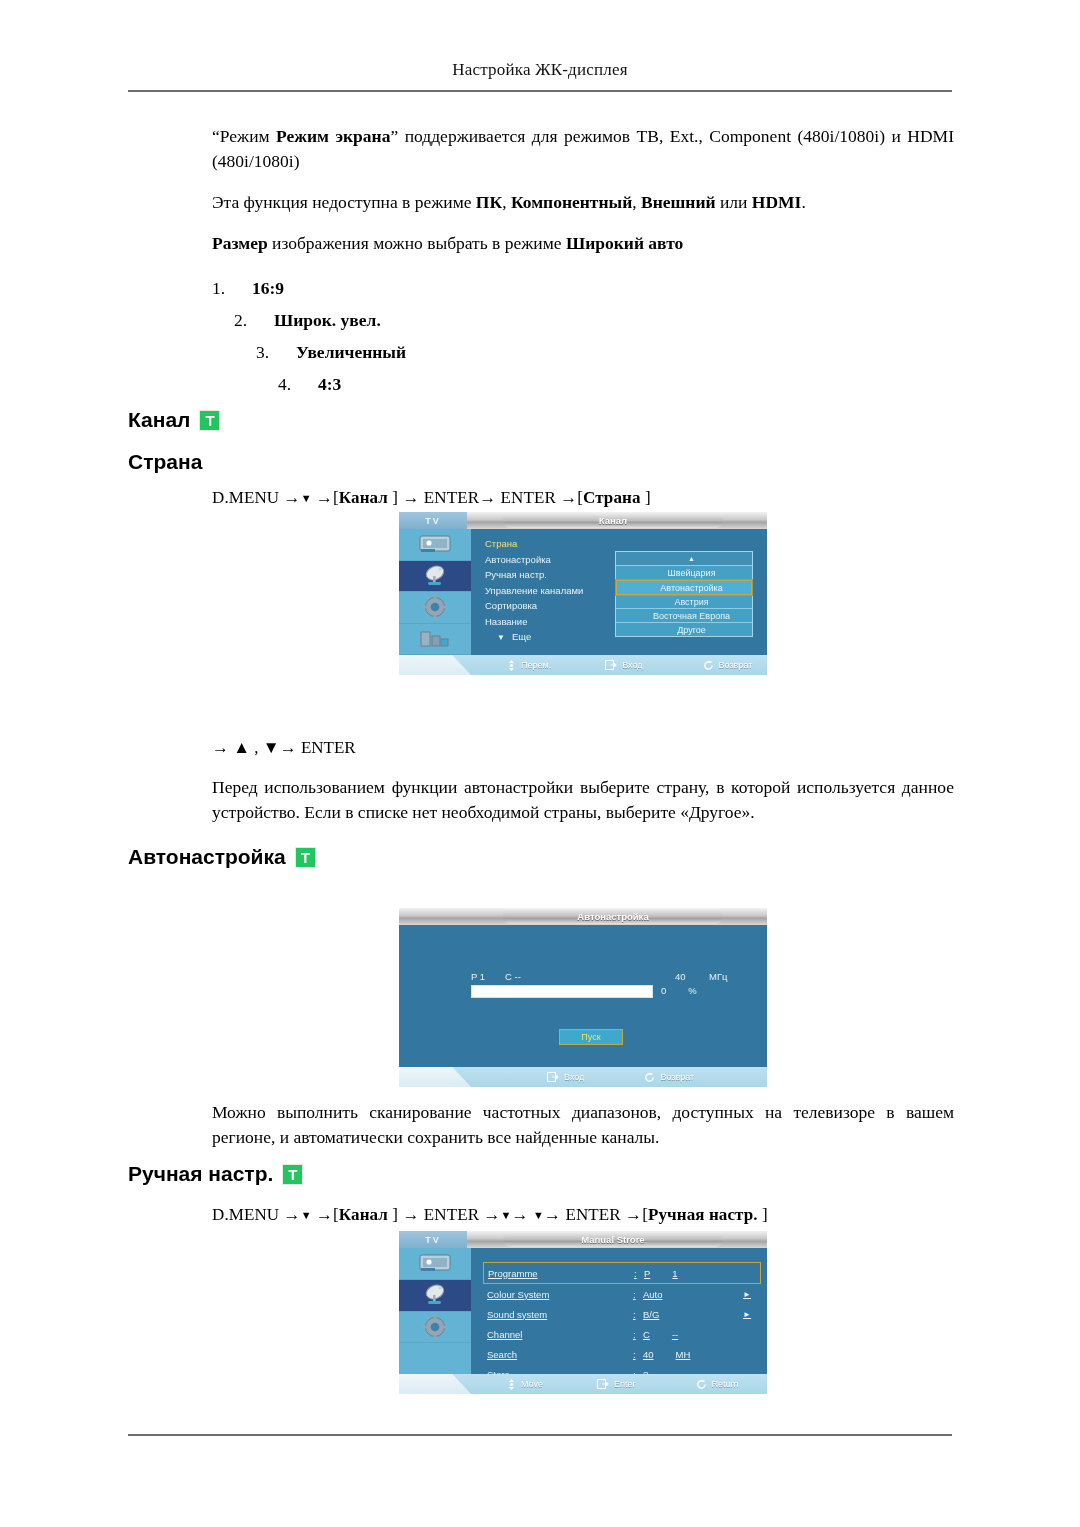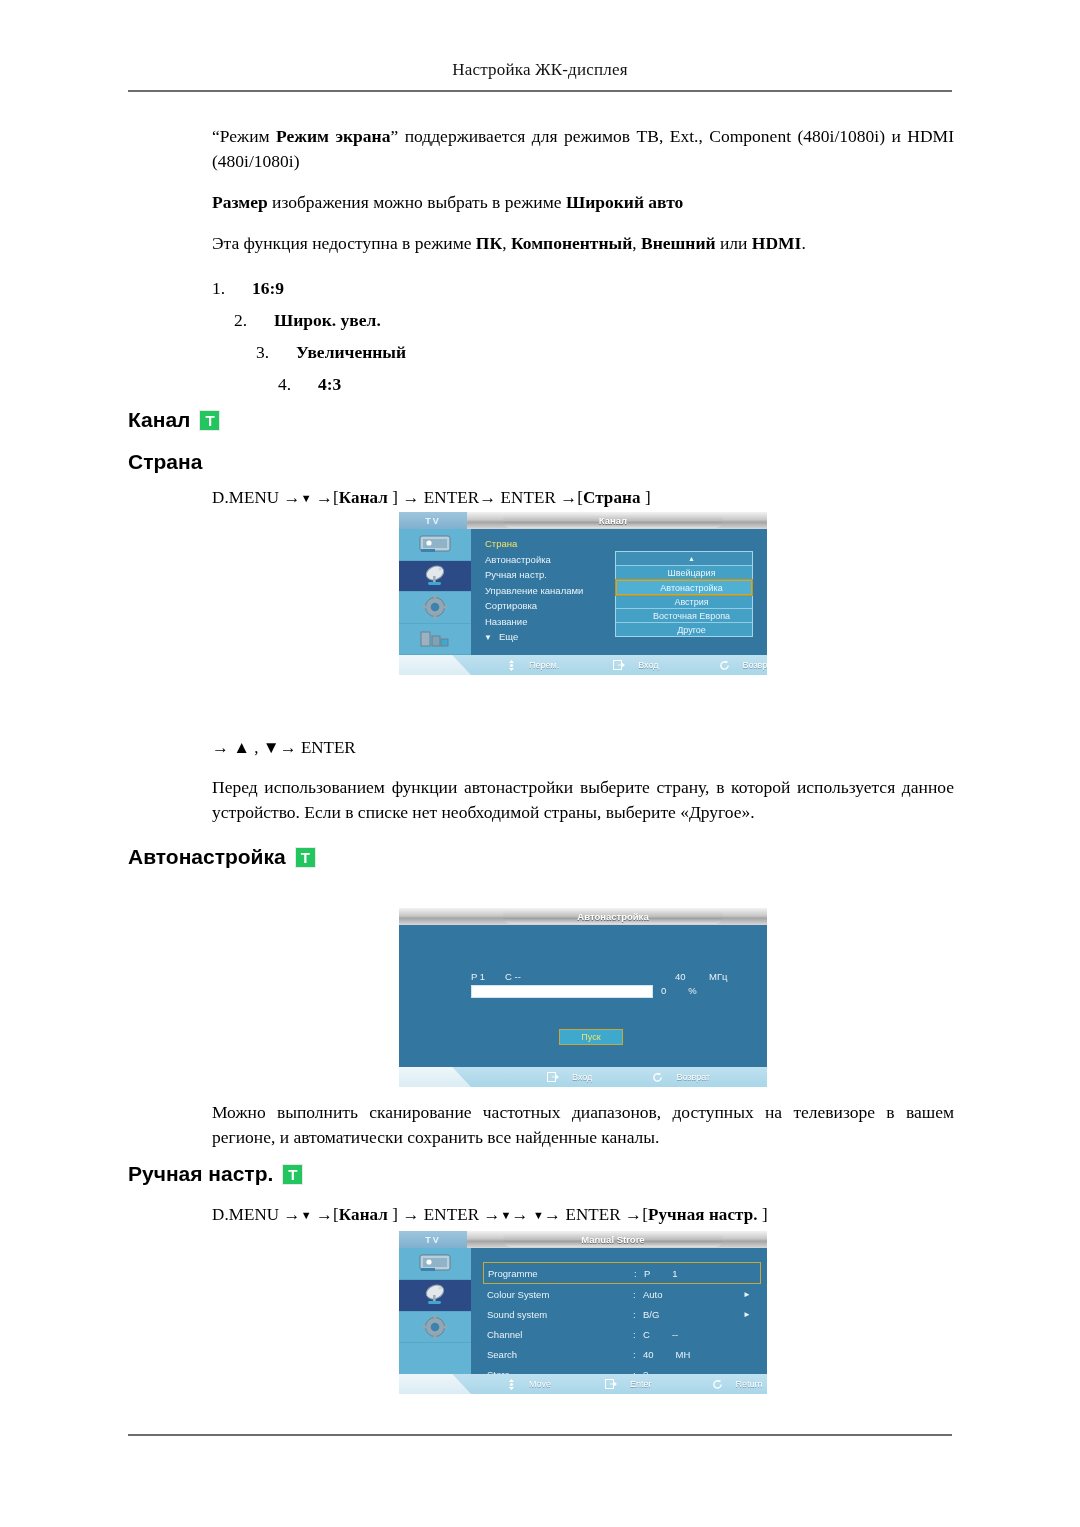--- a/index.html
+++ b/index.html
@@ -219,21 +219,21 @@
   }
 
   .mitem {
     font-size: 9.5px;
     color: #e9f3f8;
     line-height: 15.5px;
     padding-left: 14px;
     white-space: nowrap;
   }
   .mitem.hl { color: #f2e26a; }
-  .mitem.more { padding-left: 13px; }
+  .mitem.more { padding-left: 26px; }
   .mitem.more .car { margin-right: 7px; font-size: 8px; }
 
   
   .dd {
     position: absolute;
     right: 14px;
     top: 22px;
     width: 138px;
     background: #3f8fb7;
     border: 1px solid #9fd6ea;
@@ -271,21 +271,21 @@
     position: absolute;
     left: 0; top: 0;
     width: 72px; height: 20px;
     background: linear-gradient(180deg,#eef6fa 0%, #dbecf4 100%);
     clip-path: polygon(0 0, 74% 0, 100% 100%, 0 100%);
   }
   .hint {
     position: relative;
     display: flex;
     align-items: center;
-    gap: 13px;
+    gap: 5px;
     font-size: 9px;
     color: #ffffff;
     text-shadow: 0 1px 0 rgba(120,150,165,.9);
   }
   .hint.h1 { margin-left: 108px; }
   .hint.h2 { margin-left: 54px; }
   .hint.h3 { margin-left: 60px; }
 
   
   .osd-auto-body {
@@ -344,20 +344,21 @@
   .ms-list { padding: 7px 0 0 0; }
   .ms-row {
     display: flex;
     align-items: center;
     height: 15.5px;
     font-size: 9.5px;
     color: #e9f3f8;
     margin: 0 6px 0 12px;
     padding: 10px 4px;
     box-sizing: border-box;
+    text-decoration: underline;
   }
   .ms-row.sel {
     border: 1px solid #c9a83a;
     height: 16px;
   }
   .ms-label { width: 146px; }
   .ms-colon { width: 10px; }
   .ms-val { flex: 1 1 auto; }
   .ms-val .sub { margin-left: 22px; }
   .ms-car { font-size: 8px; margin-right: 6px; }
@@ -369,23 +370,23 @@
 
 <div class="page">
 
   <div class="running-head">Настройка ЖК-дисплея</div>
   <div class="head-rule"></div>
 
   <div class="content">
 
     <p class="para"><span>“Режим </span><b>Режим экрана</b><span>” поддерживается для режимов ТВ, Ext., Component (480i/1080i) и HDMI (480i/1080i)</span></p>
 
+    <p class="para nojust"><span>Эта функция недоступна в режиме </span><b>ПК</b><span>, </span><b>Компонентный</b><span>, </span><b>Внешний</b><span> или </span><b>HDMI</b><span>.</span></p>
+
     <p class="para nojust"><b>Размер</b><span> изображения можно выбрать в режиме </span><b>Широкий авто</b></p>
-
-    <p class="para nojust"><span>Эта функция недоступна в режиме </span><b>ПК</b><span>, </span><b>Компонентный</b><span>, </span><b>Внешний</b><span> или </span><b>HDMI</b><span>.</span></p>
 
     <ul class="numlist">
       <li class="l1">
           <span class="num">1.</span>
           <span class="txt">16:9</span>
         </li>
       <li class="l2">
           <span class="num">2.</span>
           <span class="txt">Широк. увел.</span>
         </li>

